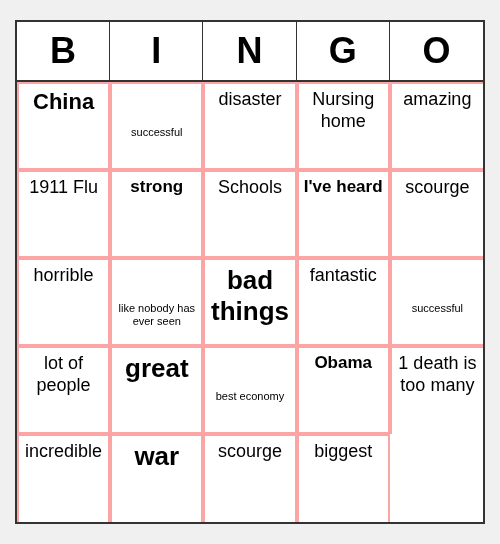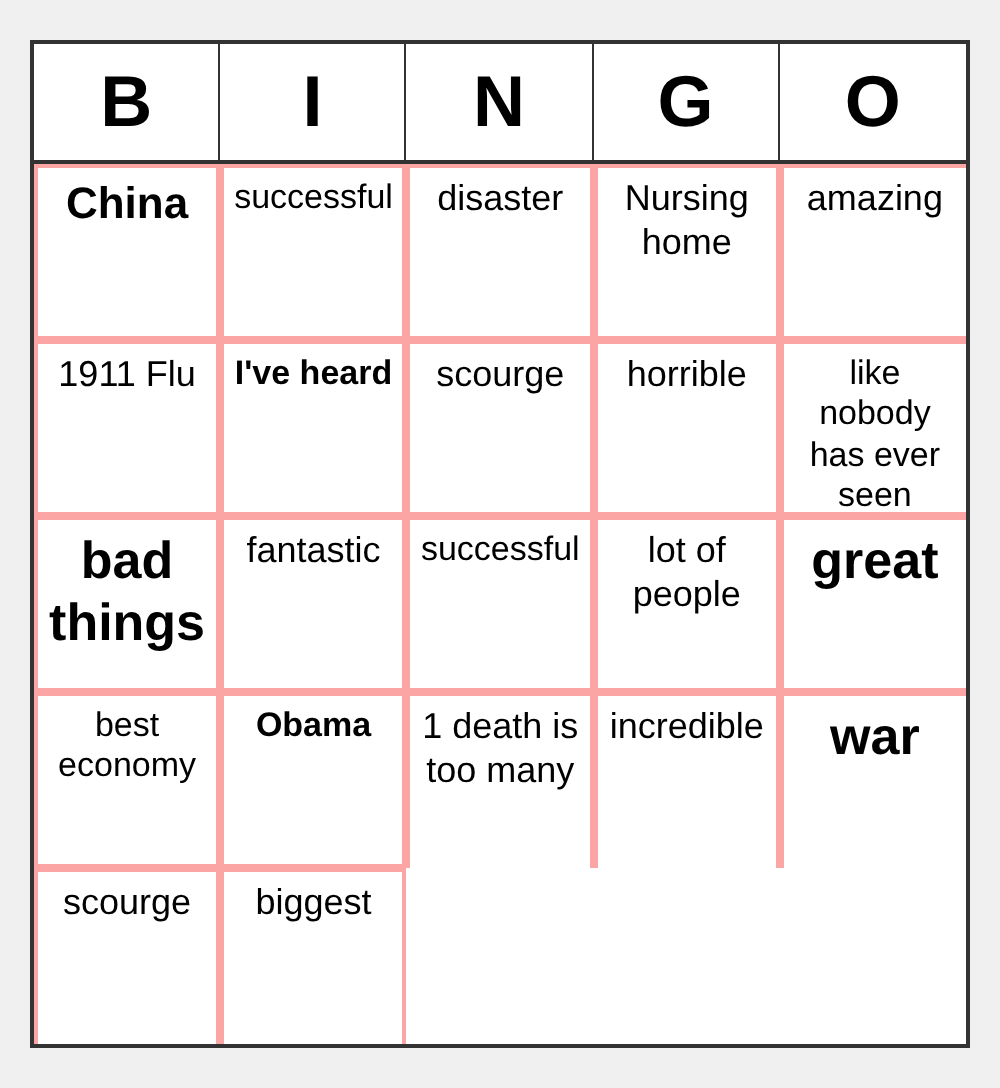--- a/index.html
+++ b/index.html
@@ -62,21 +62,22 @@
     }
     .cell-text.xlarge {
       font-size: 26px;
       font-weight: bold;
     }
     .cell-text.medium {
       font-size: 17px;
       font-weight: bold;
     }
     .cell-text.small {
-      font-size: 17px;
+      font-size: 11px;
+      margin-top: 37px;
     }
   </style>
 </head>
 <body>
 
 <div class="bingo-card">
   <div class="bingo-header">
   <div class="bingo-header-cell">B</div>
       <div class="bingo-header-cell">I</div>
       <div class="bingo-header-cell">N</div>
@@ -94,20 +95,26 @@
         <span class="cell-text cell-text">disaster</span>
       </div>
       <div class="bingo-cell">
         <span class="cell-text cell-text">Nursing home</span>
       </div>
       <div class="bingo-cell">
         <span class="cell-text cell-text">amazing</span>
       </div>
       <div class="bingo-cell">
         <span class="cell-text cell-text">1911 Flu</span>
+      </div>
+      <div class="bingo-cell">
+        <span class="cell-text medium">strong</span>
+      </div>
+      <div class="bingo-cell">
+        <span class="cell-text cell-text">Schools</span>
       </div>
       <div class="bingo-cell">
         <span class="cell-text medium">I've heard</span>
       </div>
       <div class="bingo-cell">
         <span class="cell-text cell-text">scourge</span>
       </div>
       <div class="bingo-cell">
         <span class="cell-text cell-text">horrible</span>
       </div>

